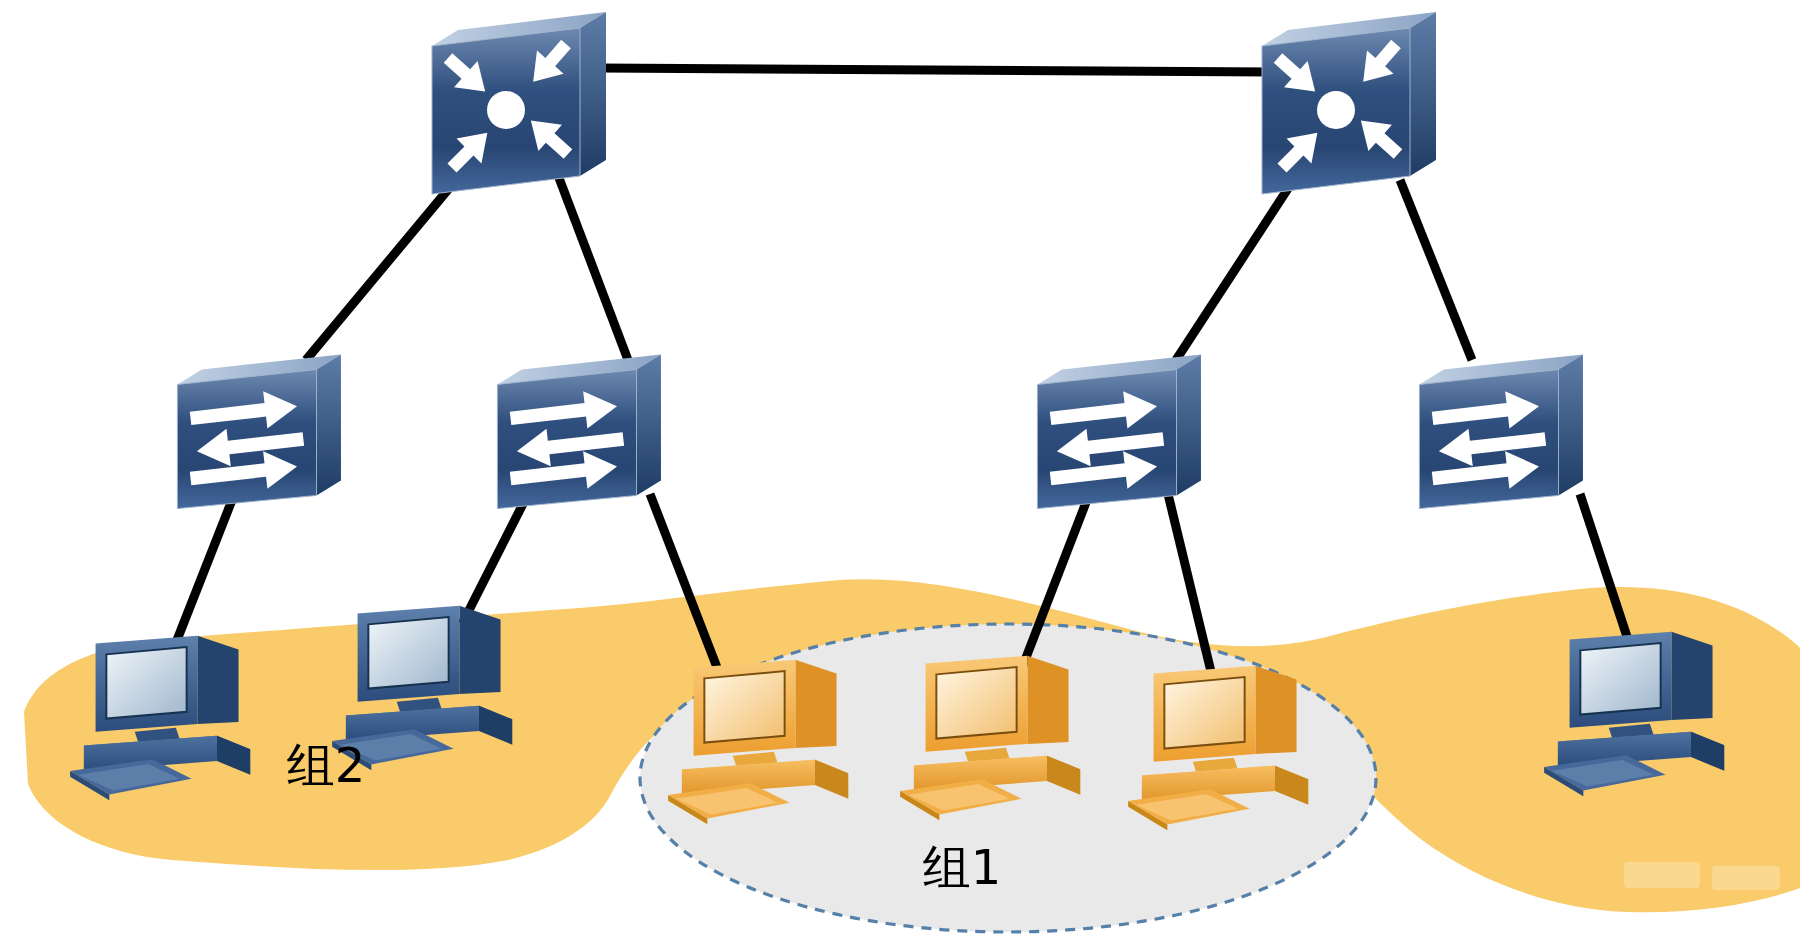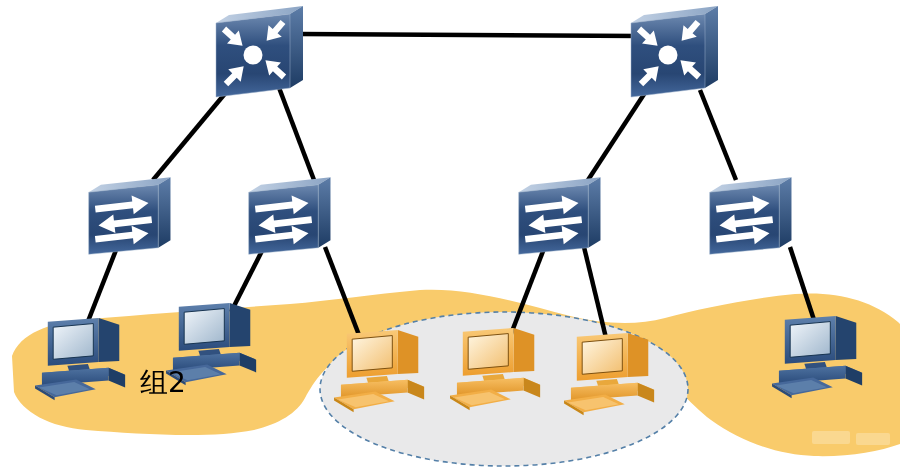--- a/index.html
+++ b/index.html
@@ -4,21 +4,21 @@
 <title>Diagram</title>
 <style>
   html,body{margin:0;padding:0;background:#fff;}
   body{font-family:"DejaVu Sans","Liberation Sans",sans-serif;}
   .stage{position:relative;width:900px;height:472px;background:#fff;overflow:hidden;}
   .stage svg{position:absolute;left:0;top:0;}
   .region-yellow{fill:var(--region-yellow,#F9CB6B);}
   .group1-ellipse{fill:var(--group1-fill,#E9E9EA);stroke:var(--group1-border,#5580A8);
                   stroke-width:1.6;stroke-dasharray:5 4;}
   #edges-layer line{stroke:var(--link,#000);stroke-width:4.5;}
-  .group-label{position:absolute;width:120px;text-align:center;font-size:28px;
+  .group-label{position:absolute;width:120px;text-align:center;font-size:24px;
                color:var(--label-text,#000);line-height:32px;}
   .lbl-g1{left:421px;top:418px;}
   .lbl-g2{left:103px;top:367px;}
   .watermark{opacity:.25;}
 </style>
 </head>
 <body>
 
 <div class="stage">
 <svg width="900" height="472" viewBox="0 0 900 472" xmlns="http://www.w3.org/2000/svg" xmlns:xlink="http://www.w3.org/1999/xlink">
@@ -148,14 +148,15 @@
         <use href="#sym-computer-orange" xlink:href="#sym-computer-orange" x="563" y="327" width="102" height="94"></use>
         <use href="#sym-computer-blue" xlink:href="#sym-computer-blue" x="771" y="310" width="102" height="94"></use>
       </g>
 
   <g class="watermark" fill="#ffffff">
     <rect x="812" y="431" width="38" height="13" rx="2"></rect>
     <rect x="856" y="433" width="34" height="12" rx="2"></rect>
   </g>
 </svg>
 
+<div class="group-label lbl-g1">组1</div>
 <div class="group-label lbl-g2">组2</div>
 </div>
 
 </body></html>

